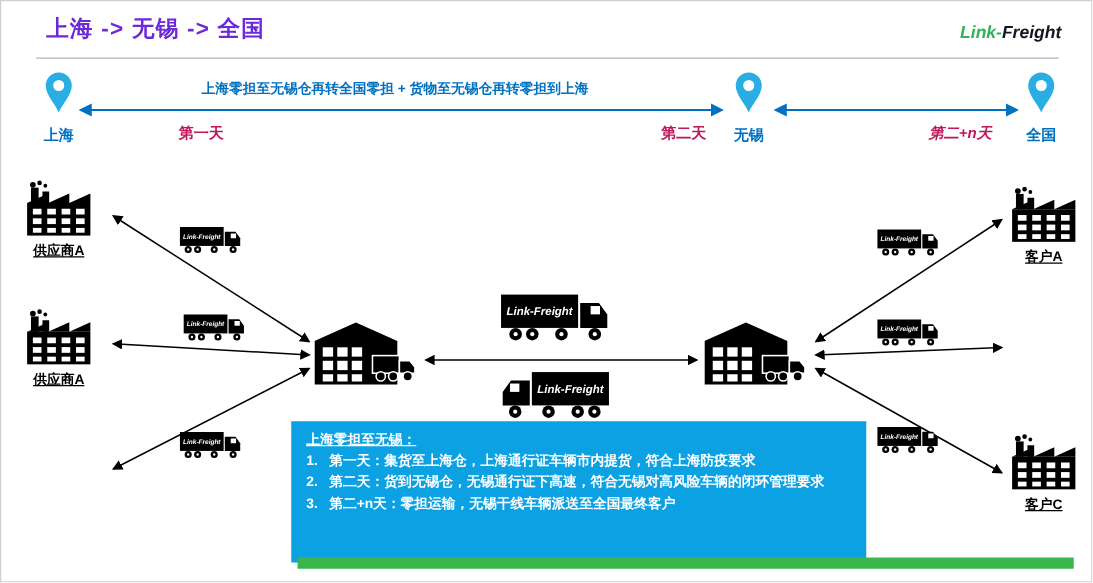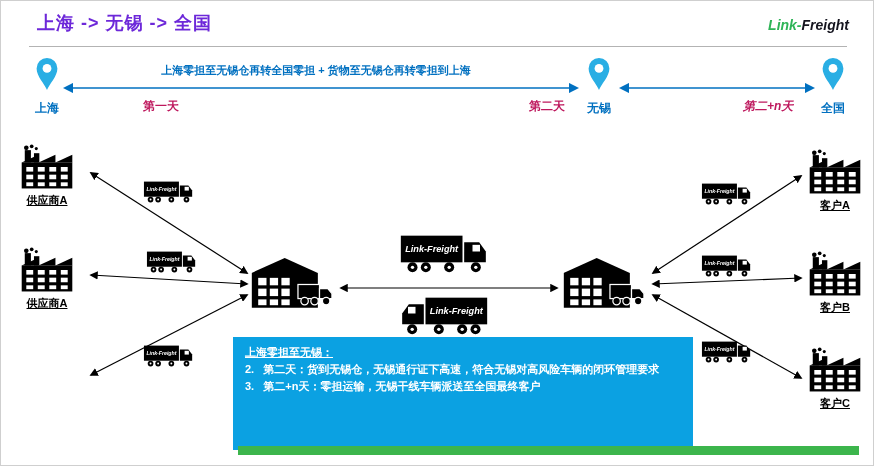--- a/index.html
+++ b/index.html
@@ -205,26 +205,20 @@
       </svg>
     <div class="node-label">供应商A</div>
   </div>
 
   <div class="node" style="left:802px; top:148px;">
     <svg viewBox="0 0 70 60">
         <use href="#factory"></use>
       </svg>
     <div class="node-label">客户A</div>
   </div>
-  <div class="node" style="left:802px; top:250px;">
-    <svg viewBox="0 0 70 60">
-        <use href="#factory"></use>
-      </svg>
-    <div class="node-label">客户B</div>
-  </div>
   <div class="node" style="left:802px; top:346px;text-align:center;">
     <svg viewBox="0 0 70 60">
         <use href="#factory"></use>
       </svg>
     <div class="node-label">客户C</div>
   </div>
 
   <div class="wh" style="left:248px; top:252px;">
     <svg viewBox="0 0 100 70">
         <use href="#warehouse"></use>
@@ -274,19 +268,20 @@
       </svg>
   </div>
   <div class="truck small" style="left:700px; top:336px;">
     <svg viewBox="0 0 110 60">
         <use href="#truck-right"></use>
       </svg>
   </div>
 
   <div class="info-box">
     <div class="info-title">上海零担至无锡：</div>
+    <div class="info-line">1.&nbsp;&nbsp;&nbsp;第一天：集货至上海仓，上海通行证车辆市内提货，符合上海防疫要求</div>
     <div class="info-line">2.&nbsp;&nbsp;&nbsp;第二天：货到无锡仓，无锡通行证下高速，符合无锡对高风险车辆的闭环管理要求</div>
     <div class="info-line">3.&nbsp;&nbsp;&nbsp;第二+n天：零担运输，无锡干线车辆派送至全国最终客户</div>
   </div>
 
   <div class="bottom-bar"></div>
 
 </div>
 
 </body></html>

